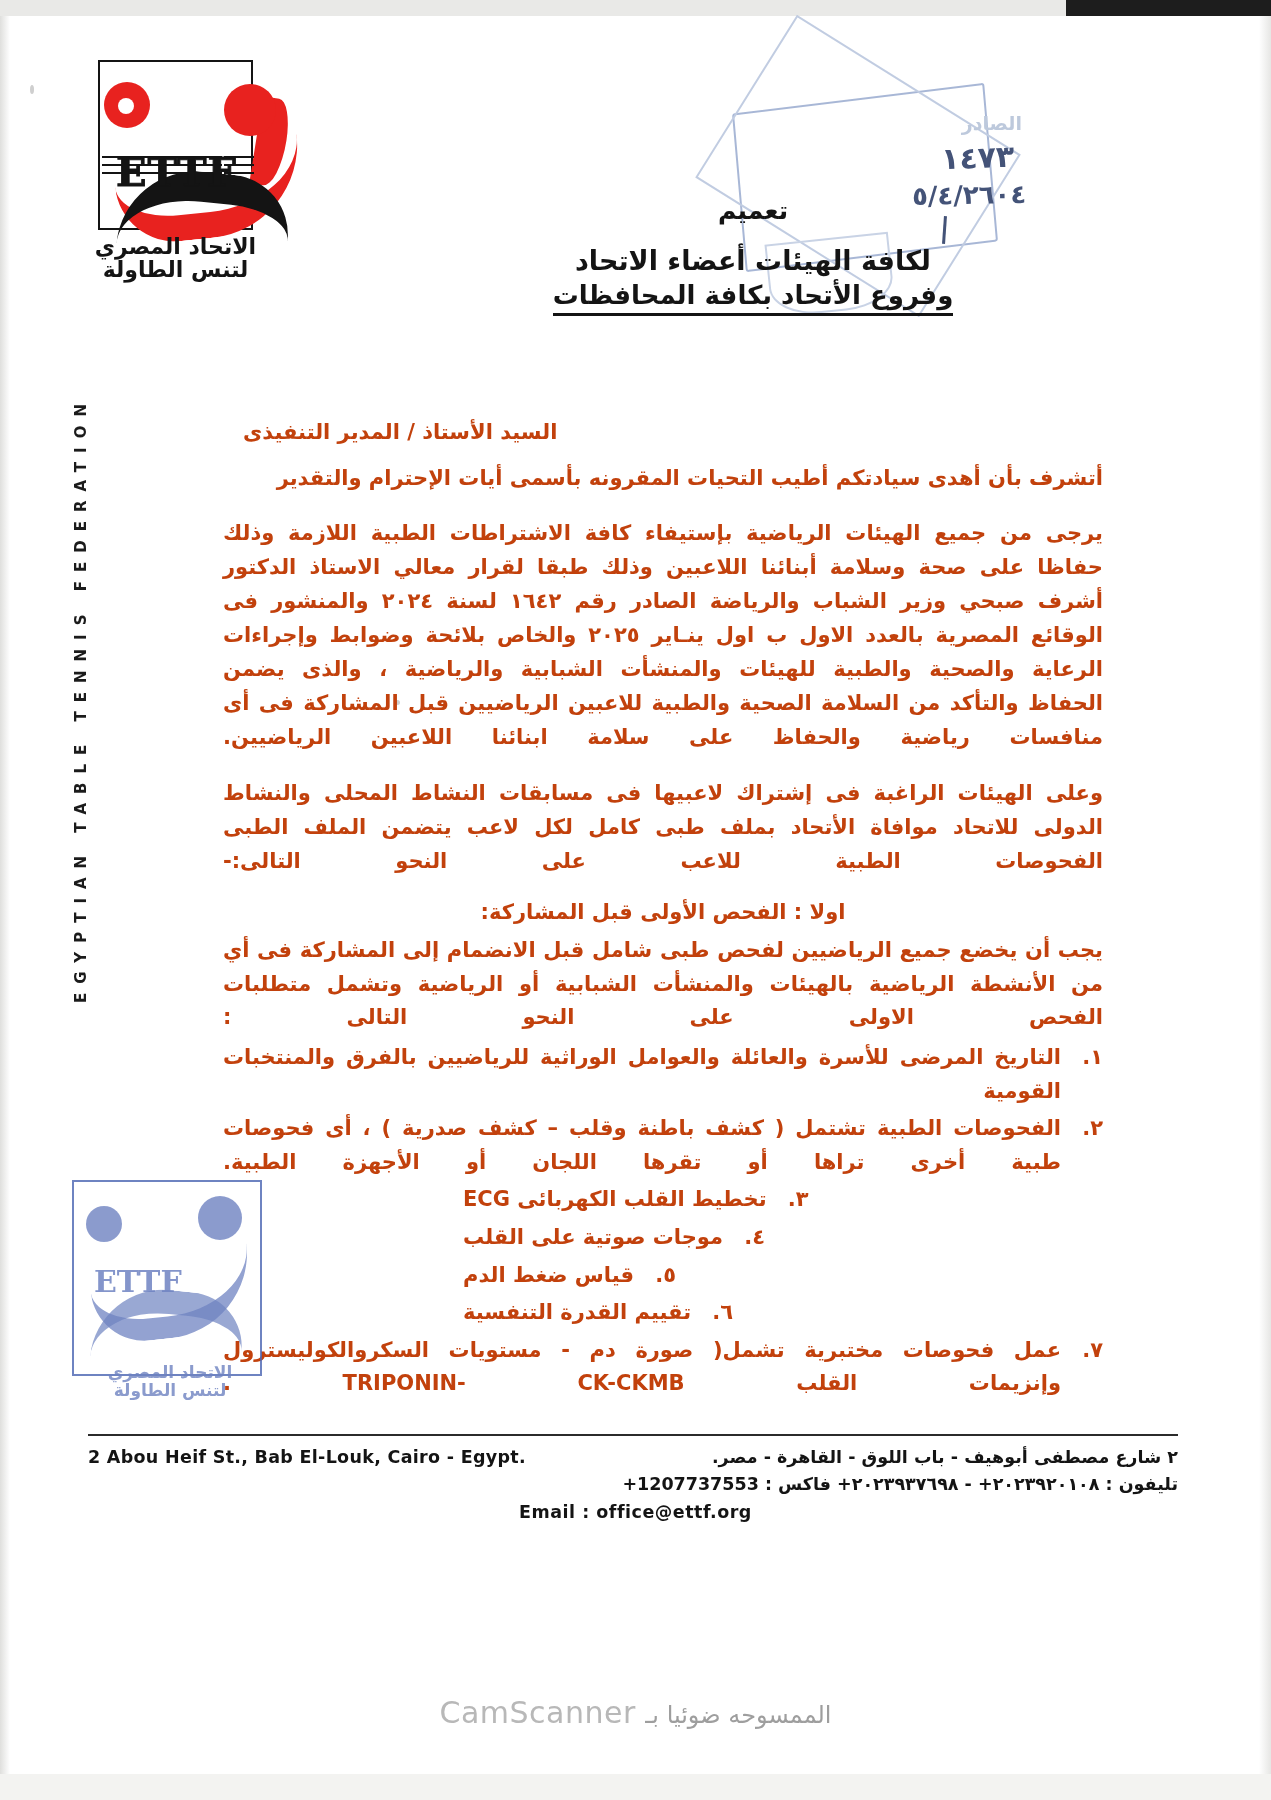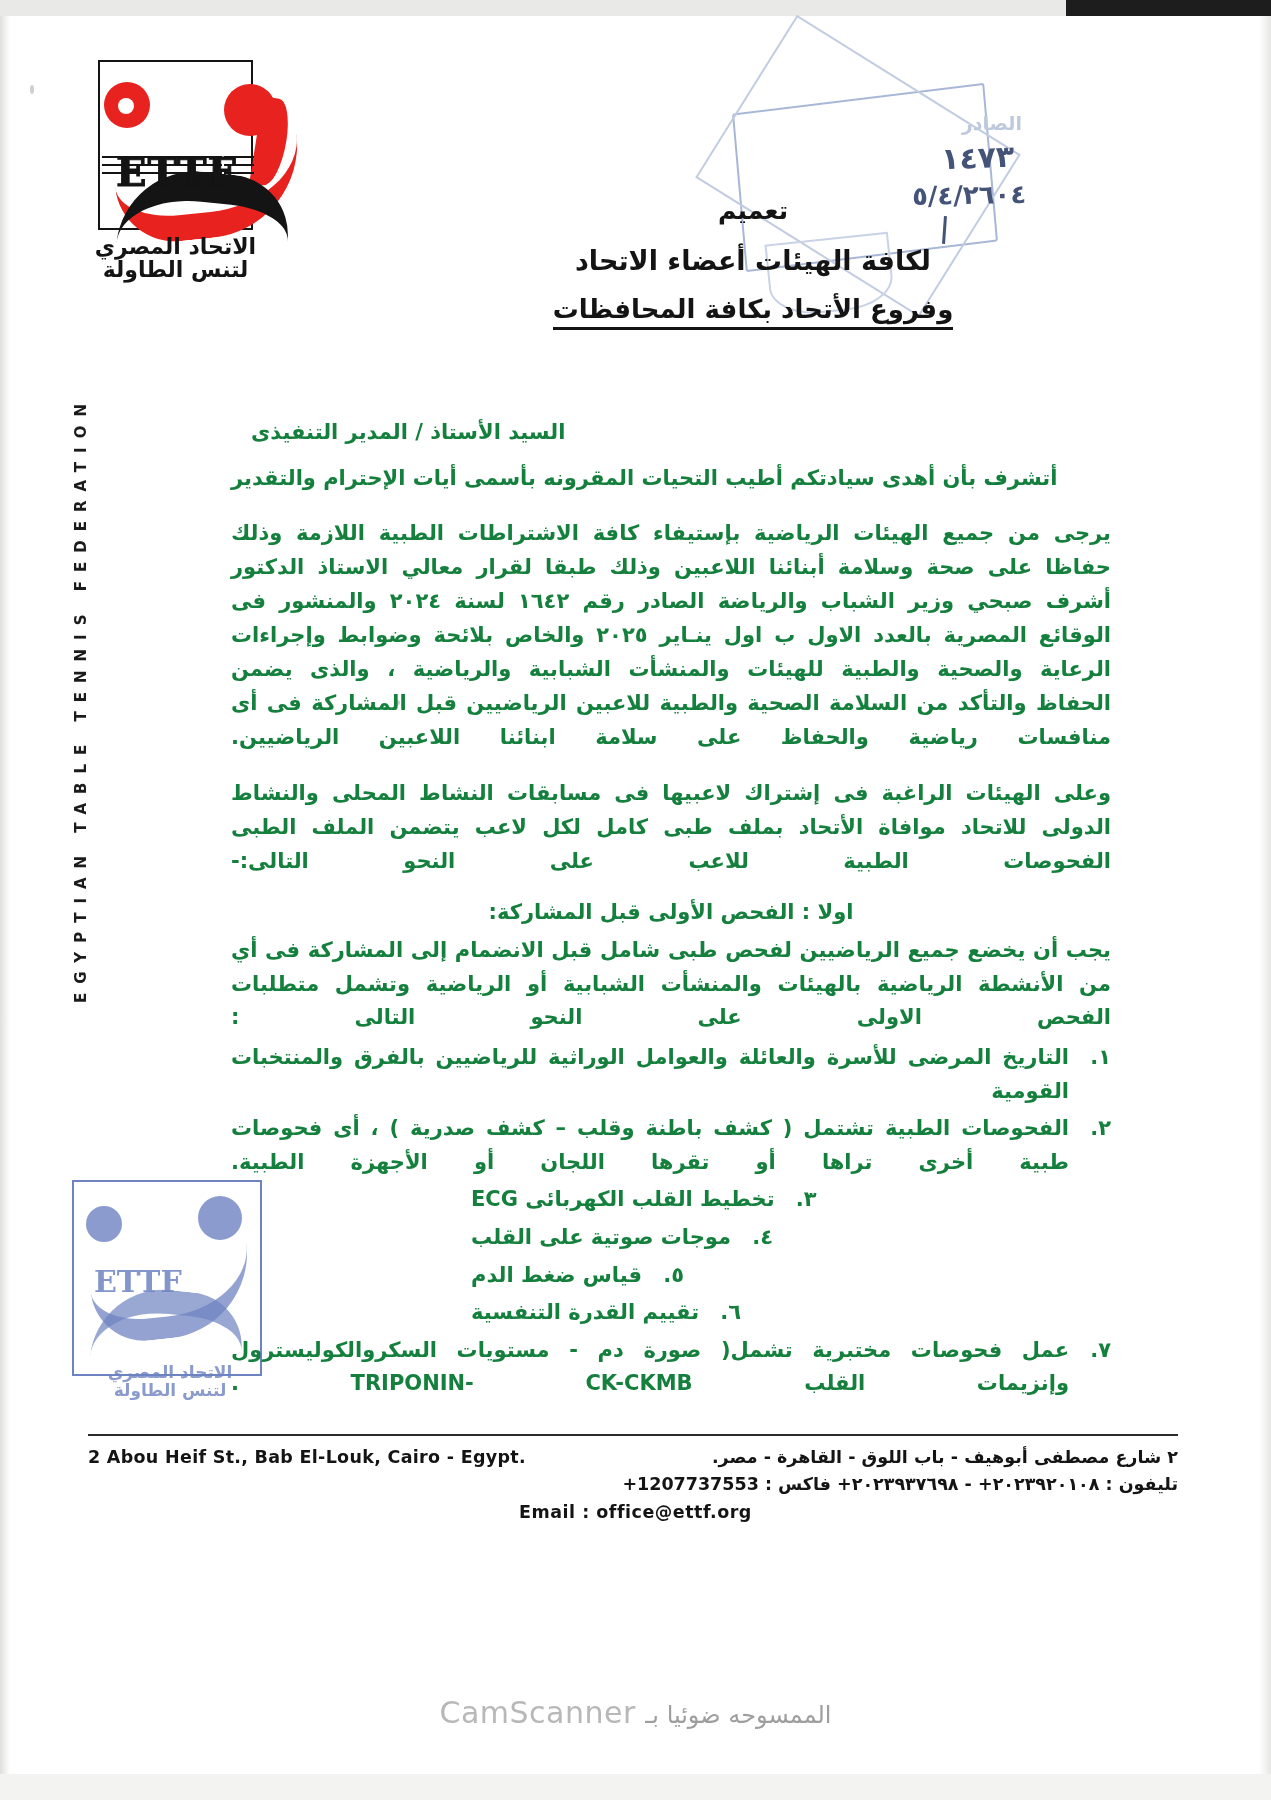--- a/index.html
+++ b/index.html
@@ -139,44 +139,44 @@
     font-size:25px; font-weight:bold; color:#141414;
     margin-right:-235px;
   }
   .hdr .t2{
     font-size:27px; font-weight:bold; color:#141414;
     margin-top:20px; margin-right:-235px;
   }
   .hdr .t3{
     display:inline-block;
     font-size:26px; font-weight:bold; color:#141414;
-    margin-top:18px; margin-right:-235px;
+    margin-top:4px; margin-right:-235px;
     border-bottom:3px solid #141414; padding-bottom:3px;
   }
 
   
   .sidetext{
     position:absolute; left:72px; top:395px;
     writing-mode:vertical-rl; transform:rotate(180deg);
     font-family:"DejaVu Sans","Liberation Sans",sans-serif;
     font-weight:bold; font-size:15px; letter-spacing:9px;
     color:#1b1b1b; direction:ltr;
   }
 
   
   .body{
-    position:absolute; right:160px; top:420px; width:880px;
-    direction:rtl; color:#15803d;
+    position:absolute; right:168px; top:420px; width:880px;
+    direction:rtl; color:#c2410c;
   }
   .salute{
     text-align:left; font-size:21px; font-weight:bold;
     margin:0 0 22px 20px;
   }
   .greet{
-    font-size:21px; font-weight:bold; text-align:left;
+    font-size:21px; font-weight:bold; text-align:right;
     margin:0 0 26px 0;
   }
   .para{
     font-size:21px; font-weight:bold; text-align:justify;
     text-align-last:justify; line-height:1.62; margin:0 0 22px 0;
     word-spacing:1px;
   }
   .sub-head{
     font-size:21px; font-weight:bold; text-align:center;
     margin:0 0 10px 0;

